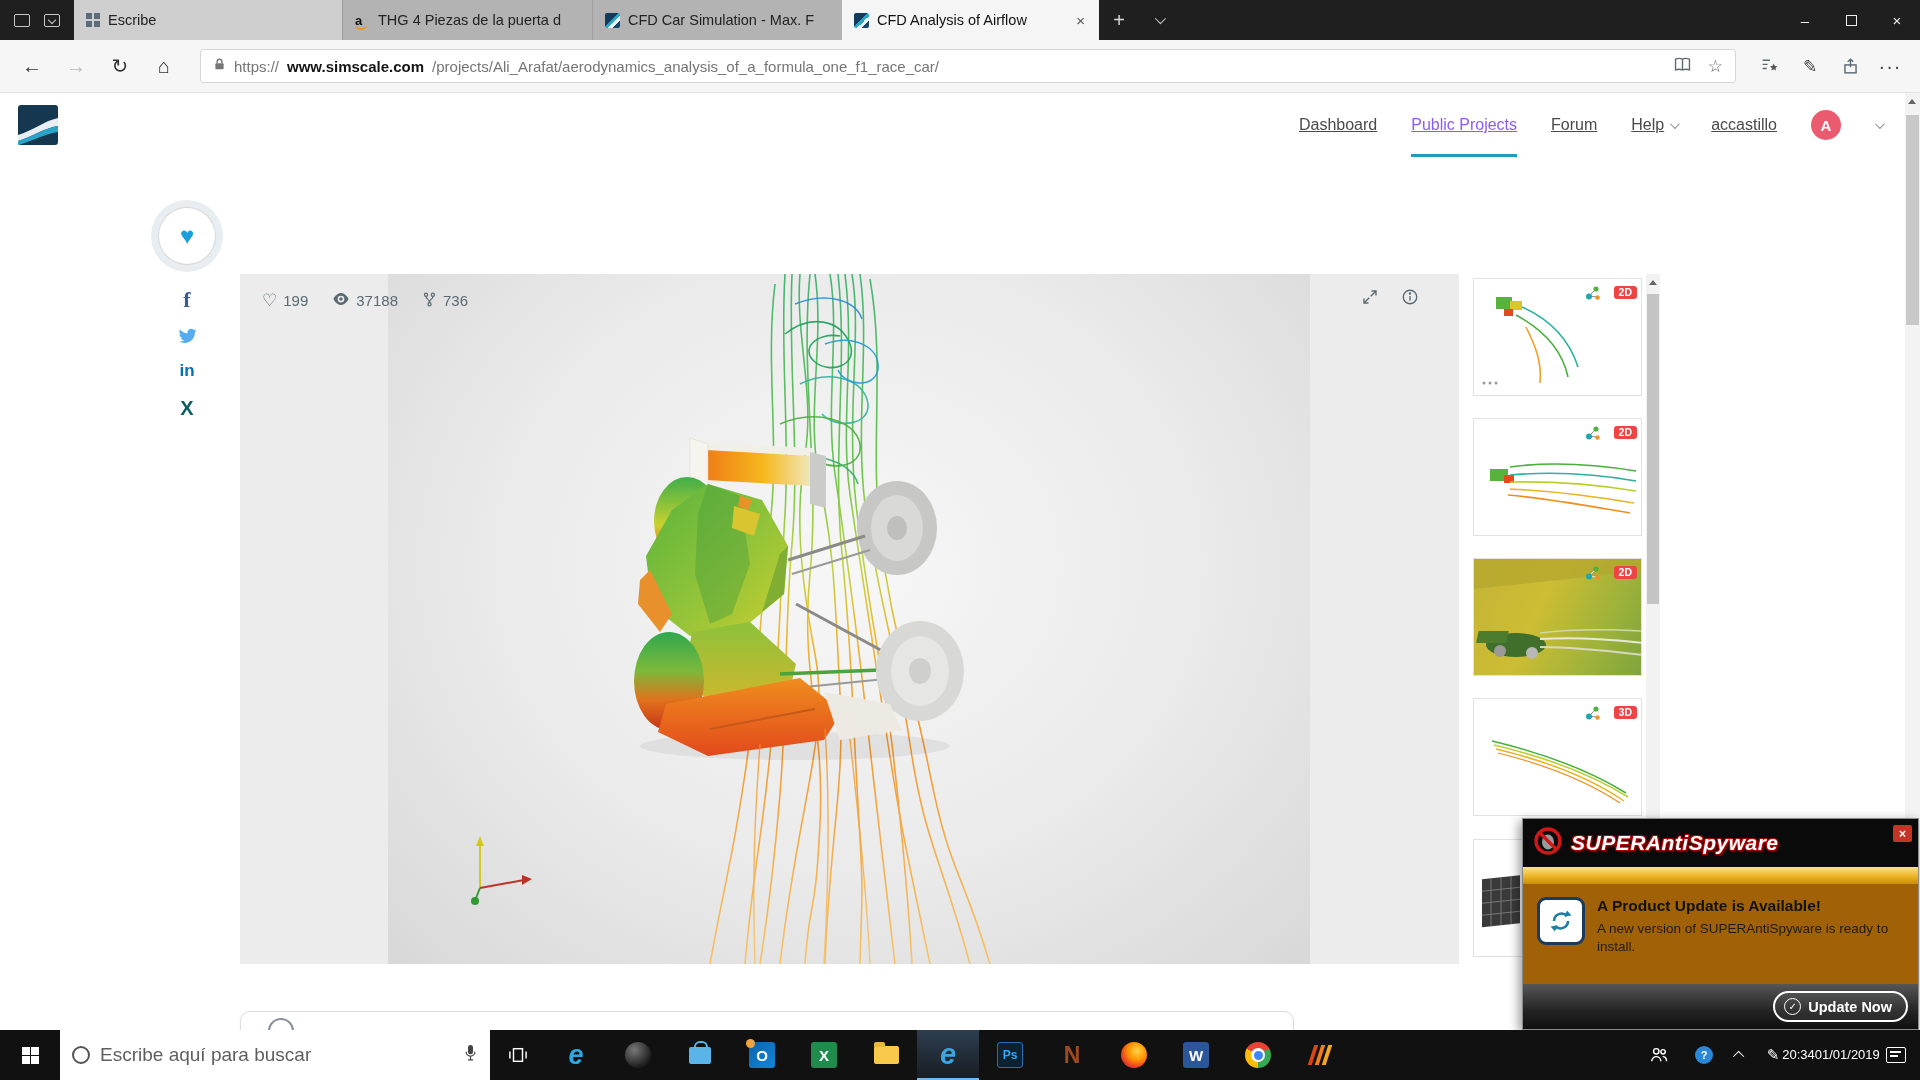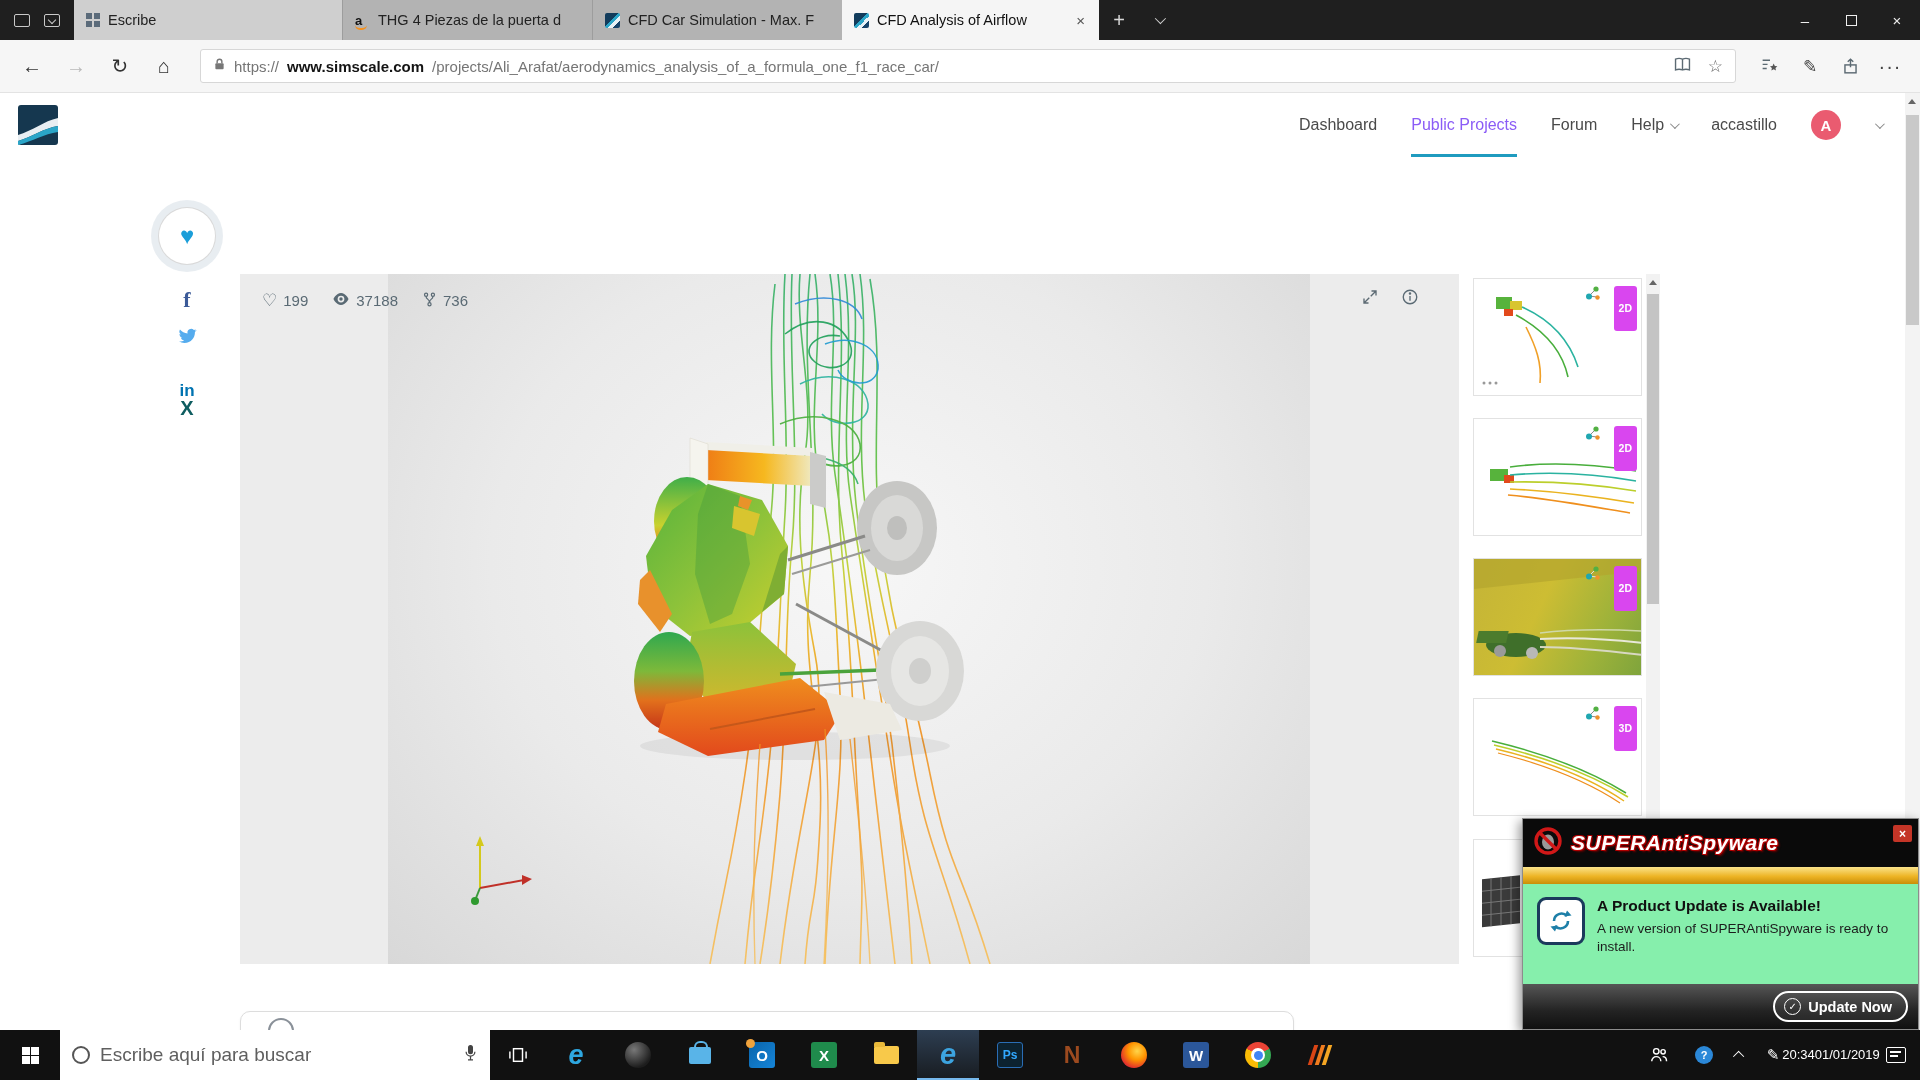--- a/index.html
+++ b/index.html
@@ -51,51 +51,51 @@
   .abar-right .nav-ico { width:40px; color:#444; }
   svg.lineico { stroke:#5c6a73; fill:none; stroke-width:1.8; }
 
   
   .page { position:absolute; left:0; top:93px; width:1920px; height:937px; background:#fff; overflow:hidden; }
 
   .site-header { position:absolute; left:0; top:0; width:1920px; height:64px; background:#fff; }
   .slogo { position:absolute; left:18px; top:12px; width:40px; height:40px; }
   .snav { position:absolute; right:38px; top:0; height:64px; display:flex; align-items:center; gap:34px;
     font-size:16px; color:#4a4a4a; }
-  .snav-item { height:64px; display:flex; align-items:center; gap:6px; }
+  .snav-item { height:64px; display:flex; align-items:center; gap:6px;text-decoration:underline; }
   .snav-item.active { color:#8b5cf6; box-shadow:inset 0 -3px 0 #1f9bbf; }
   .chev-g { width:7px; height:7px; border-right:1.6px solid #8a8a8a; border-bottom:1.6px solid #8a8a8a;
     transform:rotate(45deg) translateY(-2px); }
   .avatar { width:30px; height:30px; border-radius:50%; background:#ea5b70; color:#fff; font-weight:bold;
     font-size:15px; display:flex; align-items:center; justify-content:center; }
 
   .fab { position:absolute; left:159px; top:115px; width:56px; height:56px; border-radius:50%;
     background:#fff; box-shadow:0 0 0 1px #d9d9d9, 0 0 0 8px rgba(213,222,230,.55);
     display:flex; align-items:center; justify-content:center; color:#1b9ed9; font-size:24px; }
   .soc { position:absolute; left:187px; transform:translateX(-50%); }
   .soc-f  { top:194px; color:#3b5a98; font-weight:bold; font-size:22px; font-family:"Liberation Serif",serif; }
   .soc-tw { top:234px; }
-  .soc-in { top:268px; color:#0073b1; font-weight:bold; font-size:17px;margin-top:20px; }
+  .soc-in { top:268px; color:#0073b1; font-weight:bold; font-size:17px; }
   .soc-x  { top:304px; color:#0e5d60; font-weight:bold; font-size:20px; }
 
   
   .viewer { position:absolute; left:240px; top:181px; width:1219px; height:690px; background:#ececec; }
   .vcanvas { position:absolute; left:148px; top:0; width:922px; height:690px;
     background:radial-gradient(ellipse at 50% 42%, #f7f7f7 0%, #eaeaea 55%, #d8d8d8 100%); }
   .cfd-svg { position:absolute; left:0; top:0; width:1219px; height:690px; }
   .vstats { position:absolute; left:22px; top:16px; display:flex; gap:24px; color:#5a6a74; font-size:15px;
     align-items:center; }
   .vstat { display:flex; align-items:center; gap:6px; }
   .vtools { position:absolute; right:40px; top:14px; display:flex; gap:22px; color:#5a6a74; }
 
   
   .thumb { position:absolute; left:1473px; width:169px; height:118px; background:#fff;
     border:1px solid #e2e2e2; overflow:hidden; }
-  .thumb .badge { position:absolute; right:4px; top:7px; background:#d946ef; color:#fff; font-size:10.5px;
-    font-weight:bold; border-radius:3px; padding:16px 5px; line-height:13px; }
+  .thumb .badge { position:absolute; right:4px; top:7px; background:#ef4444; color:#fff; font-size:10.5px;
+    font-weight:bold; border-radius:3px; padding:0 5px; line-height:13px; }
   .thumb .mol { position:absolute; right:40px; top:6px; }
   .t3sel { background:linear-gradient(115deg,#c4b437 0%,#cdbd33 40%,#9db23a 75%,#7fa43c 100%); }
 
   .thumb-sb { position:absolute; left:1646px; top:181px; width:14px; height:690px; background:#f2f2f2; }
   .sb-arrow-up, .sb-arrow-down { position:absolute; left:0; width:14px; height:16px; display:flex;
     align-items:center; justify-content:center; }
   .tri-up { width:0; height:0; border-left:4px solid transparent; border-right:4px solid transparent;
     border-bottom:5px solid #666; }
   .tri-down { width:0; height:0; border-left:4px solid transparent; border-right:4px solid transparent;
     border-top:5px solid #666; }
@@ -104,21 +104,21 @@
   .main-sb { position:absolute; left:1905px; top:0; width:15px; height:937px; background:#f3f3f3; }
   .main-sb .sb-thumb { position:absolute; left:1px; top:22px; width:13px; height:210px; background:#c9c9c9; }
   .main-sb .sb-arrow-down { bottom:0; }
 
   .bottom-card { position:absolute; left:240px; top:918px; width:1054px; height:60px; background:#fff;
     border:1px solid #ddd; border-radius:10px 10px 0 0; box-shadow:0 1px 3px rgba(0,0,0,.05); }
   .bc-avatar { position:absolute; left:27px; top:6px; width:26px; height:26px; border-radius:50%;
     border:2px solid #8a9199; background:#fff; }
 
   
-  .popup { position:absolute; left:1522px; top:818px; width:397px; height:212px; background:#86efac;
+  .popup { position:absolute; left:1522px; top:818px; width:397px; height:212px; background:#a16207;
     border:1px solid #8c8c8c; box-shadow:-3px 3px 10px rgba(0,0,0,.4); z-index:40; }
   .p-head { height:48px; background:#0a0a0a; display:flex; align-items:center; gap:8px; padding:0 10px;
     position:relative; }
   .p-brand { color:#fff; font-weight:bold; font-style:italic; font-size:21px; letter-spacing:.5px;
     text-shadow:1px 1px 0 #b00000,-1px -1px 0 #b00000,1px -1px 0 #b00000,-1px 1px 0 #b00000,2px 2px 2px #600; }
   .p-close { position:absolute; right:6px; top:6px; width:19px; height:17px; background:#c43527;
     border-radius:2px; color:#fff; font-size:12px; font-weight:bold; display:flex; align-items:center;
     justify-content:center; line-height:1; }
   .p-gold { height:17px; background:linear-gradient(180deg,#fbe38a 0%,#edb425 55%,#c98e08 100%); }
   .p-body { height:100px; display:flex; gap:12px; padding:13px 14px; }

